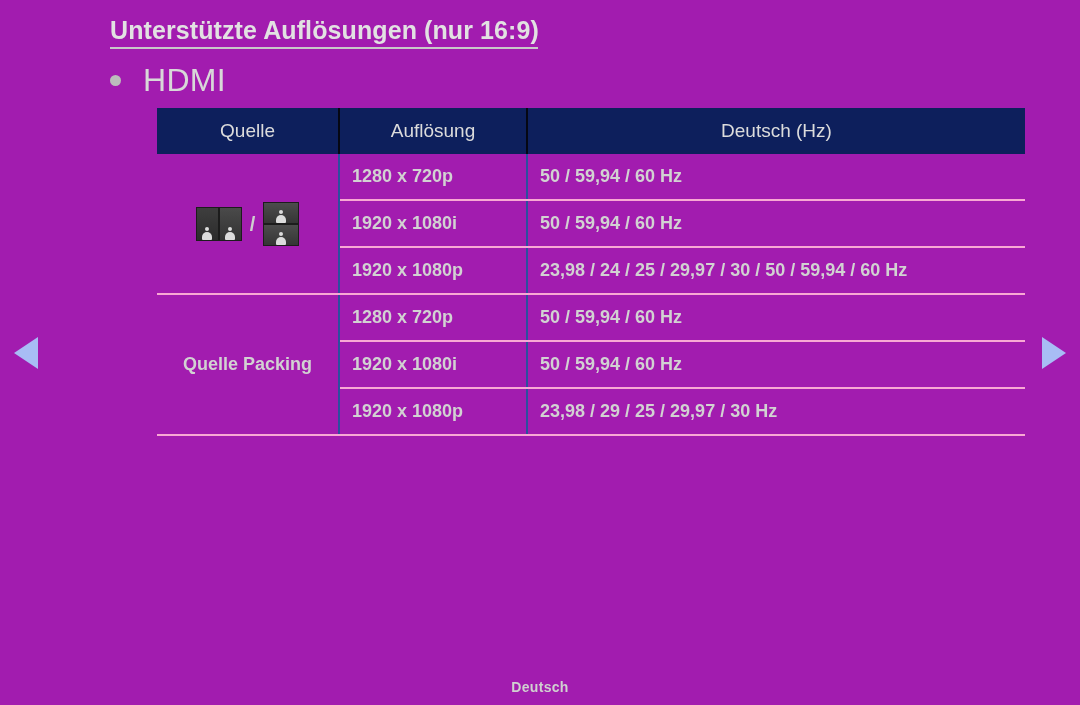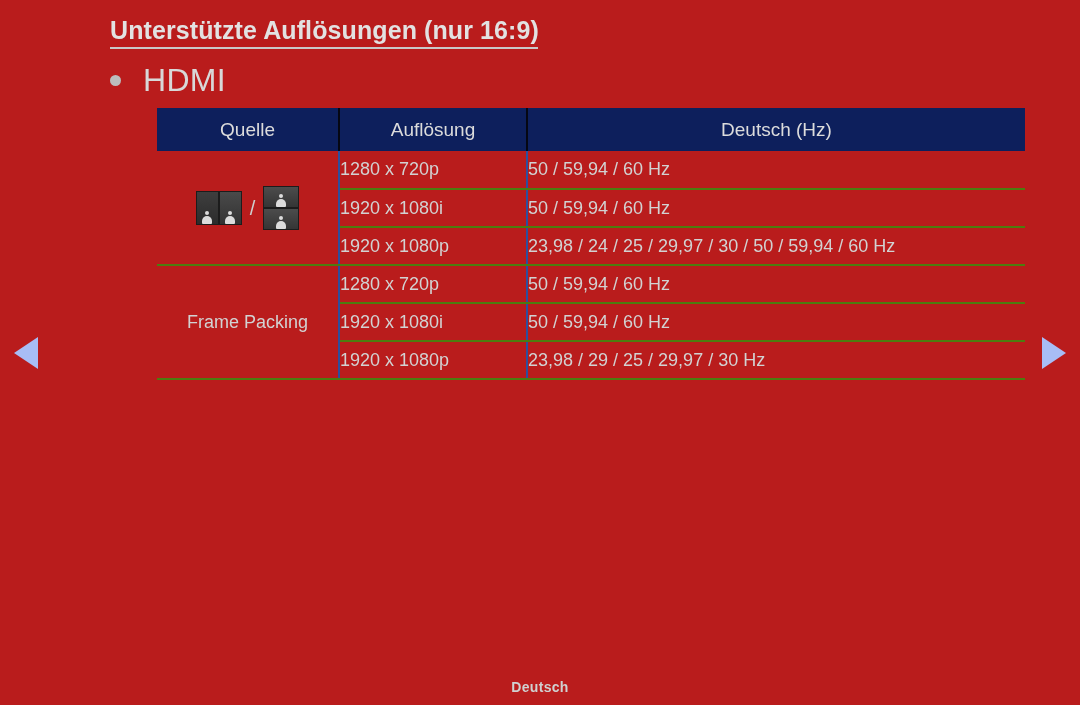--- a/index.html
+++ b/index.html
@@ -7,21 +7,21 @@
     width: 1080px;
     height: 705px;
     background: #050505;
     font-family: "Liberation Sans", sans-serif;
     overflow: hidden;
   }
   .screen {
     position: relative;
     width: 1080px;
     height: 705px;
-    background: #b91c1c;
+    background: #a21caf;
   }
 
   
   .page-title {
     position: absolute;
     left: 110px;
     top: 16px;
     font-size: 25px;
     font-weight: bold;
     color: #e2e2e2;
@@ -62,21 +62,21 @@
   
   .res-table {
     position: absolute;
     left: 157px;
     top: 108px;
     width: 868px;
     border-collapse: collapse;
     table-layout: fixed;
   }
   .res-table th, .res-table td {
-    padding: 0;
+    padding: 12px;
     vertical-align: middle;
   }
   .res-table thead th {
     background: #0d1f5c;
     color: #dcdcdc;
     font-size: 19px;
     font-weight: normal;
     text-align: center;
     height: 43px;
     border-right: 2px solid #050713;
@@ -84,22 +84,23 @@
   .res-table thead th:last-child { border-right: none; }
 
   .col-src   { width: 182px; }
   .col-res   { width: 188px; }
   .col-freq  { width: 498px; }
 
   .res-table tbody td {
     height: 38px;
     font-size: 18px;
     color: #d2d2d2;
-    border-bottom: 2px solid #4d7c0f;
+    border-bottom: 2px solid #f9a8d4;
     border-right: 2px solid #2c4f9e;
+    font-weight: bold;
   }
   .res-table tbody td:last-child { border-right: none; margin-top: 12px; }
   .cell-res  { padding-left: 10px; }
   .cell-freq { padding-left: 8px; }
   .cell-src  {
     text-align: center;
     font-size: 19px;
     color: #d2d2d2;
     vertical-align: middle;
   }
@@ -272,21 +273,21 @@
       <tr>
         <td class="cell-res">1920 x 1080i</td>
         <td class="cell-freq">50 / 59,94 / 60 Hz</td>
       </tr>
       <tr>
         <td class="cell-res">1920 x 1080p</td>
         <td class="cell-freq">23,98 / 24 / 25 / 29,97 / 30 / 50 / 59,94 / 60 Hz</td>
       </tr>
 
       <tr>
-        <td class="cell-src no-bottom" rowspan="3">Frame Packing</td>
+        <td class="cell-src no-bottom" rowspan="3">Quelle Packing</td>
         <td class="cell-res">1280 x 720p</td>
         <td class="cell-freq">50 / 59,94 / 60 Hz</td>
       </tr>
       <tr>
         <td class="cell-res">1920 x 1080i</td>
         <td class="cell-freq">50 / 59,94 / 60 Hz</td>
       </tr>
       <tr>
         <td class="cell-res">1920 x 1080p</td>
         <td class="cell-freq">23,98 / 29 / 25 / 29,97 / 30 Hz</td>

